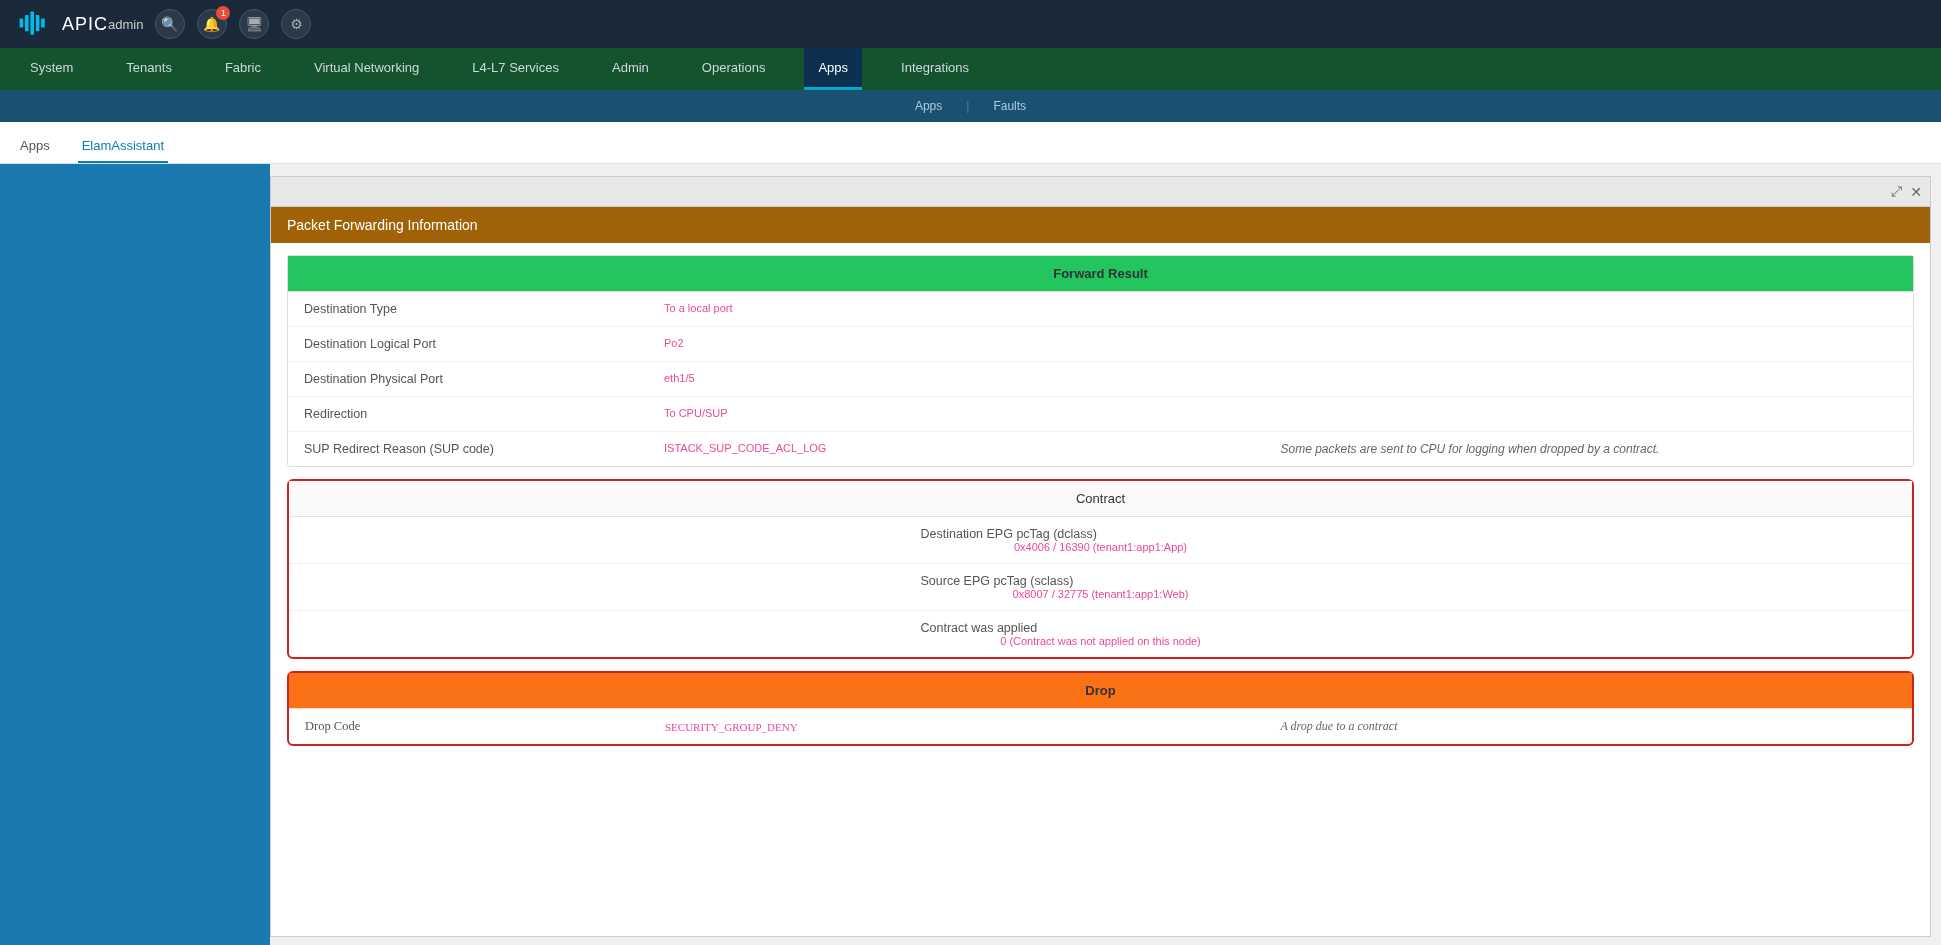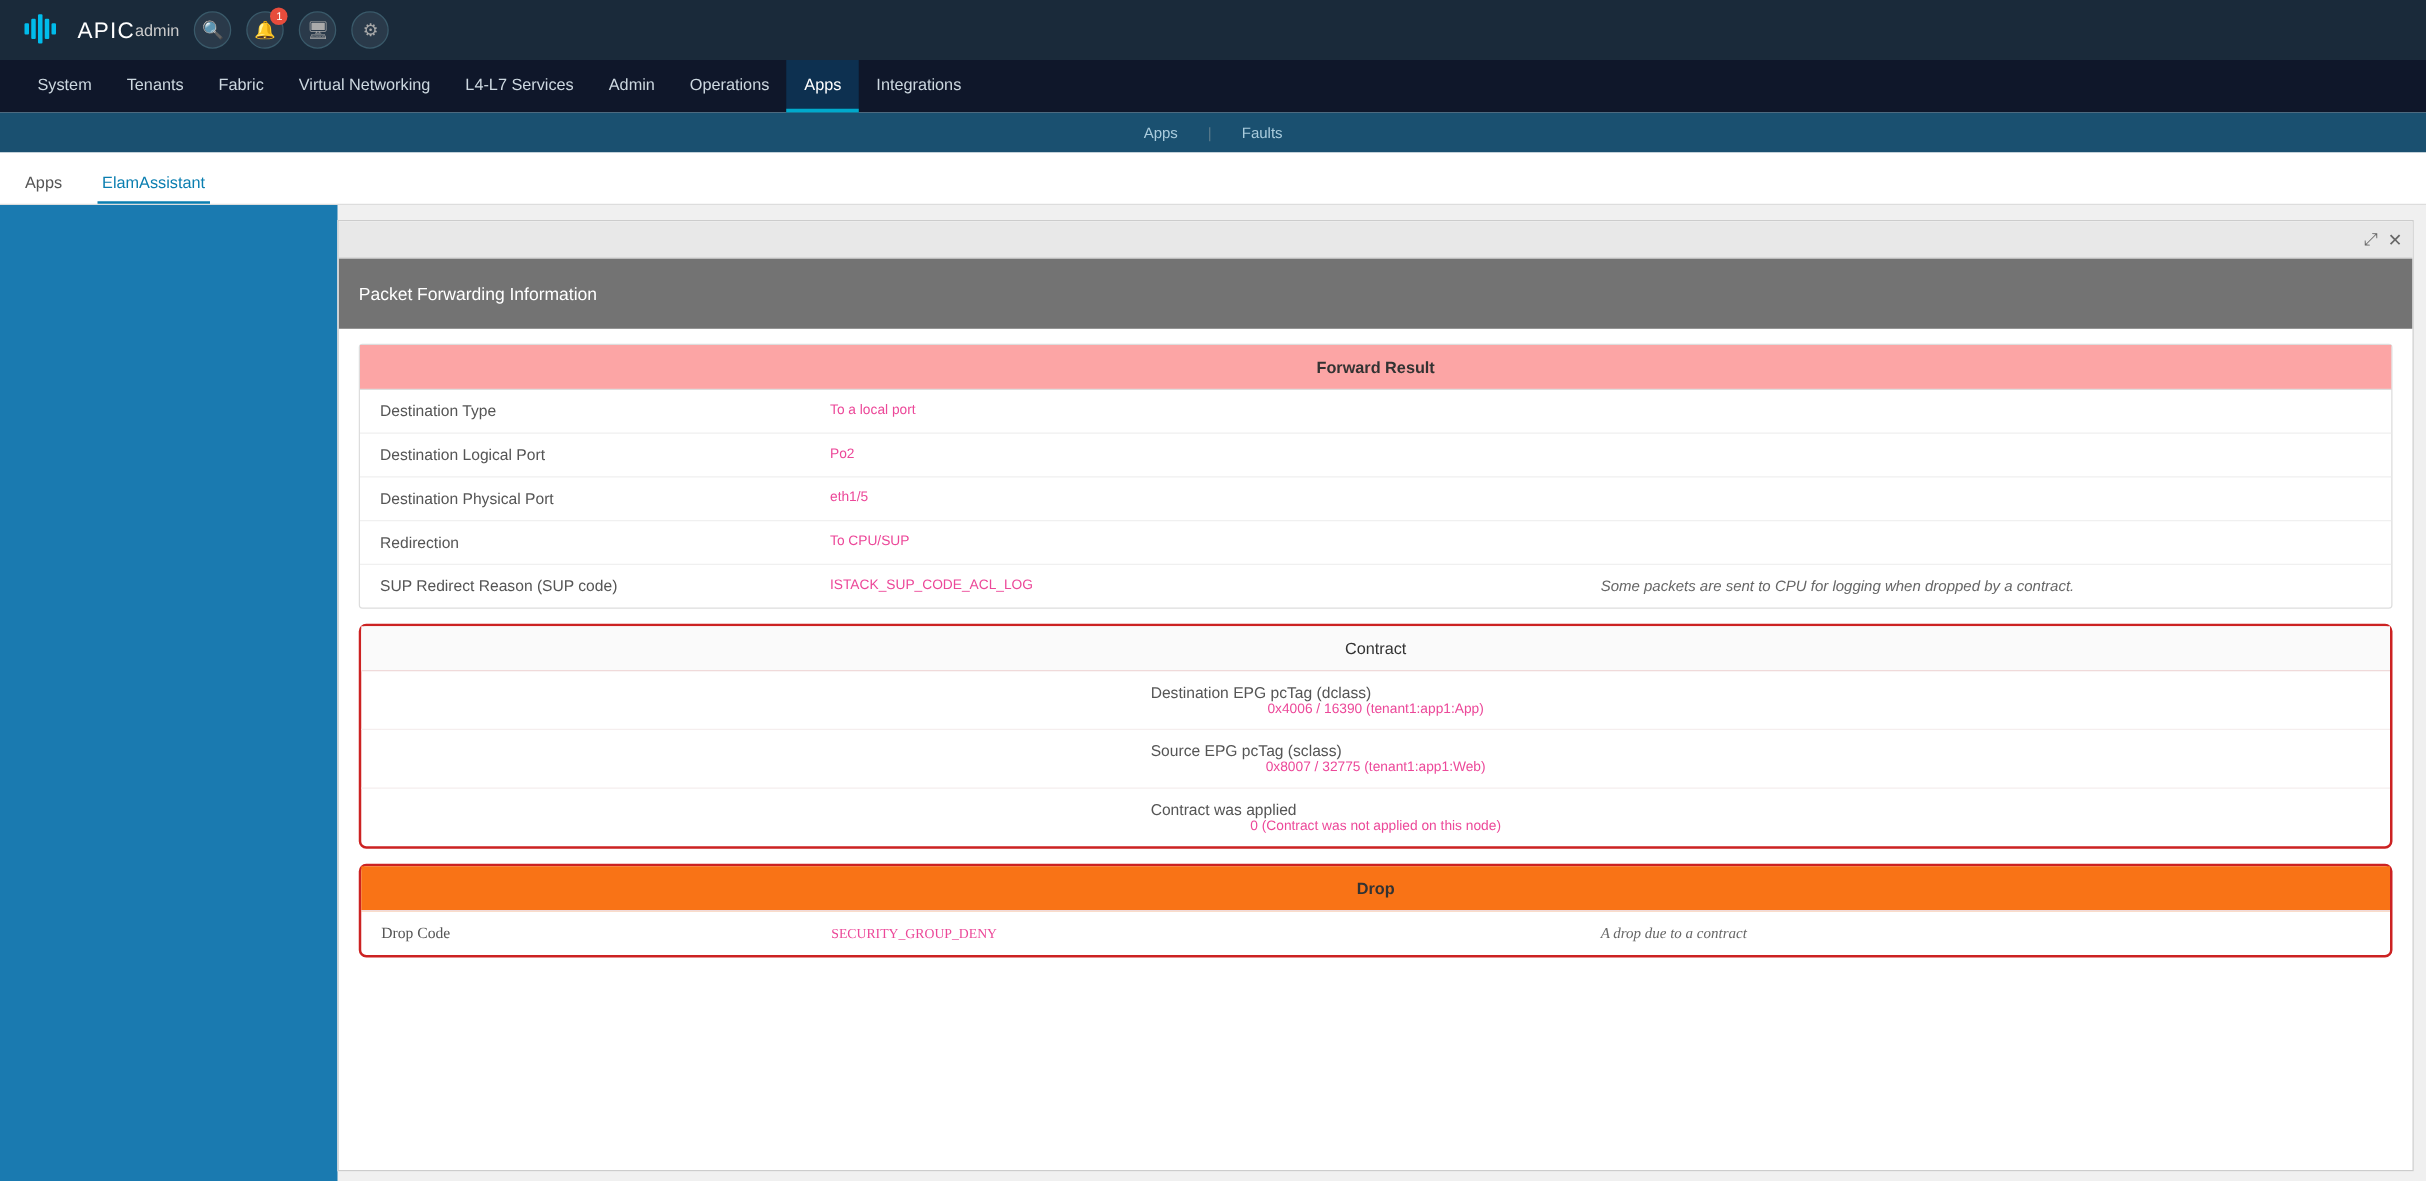--- a/index.html
+++ b/index.html
@@ -62,25 +62,26 @@
       width: 14px;
       height: 14px;
       font-size: 9px;
       display: flex;
       align-items: center;
       justify-content: center;
     }
 
     
     .main-nav {
-      background: #0f172a;
+      background: #14532d;
       display: flex;
       align-items: flex-start;
       padding: 0 16px;
       height: 42px;
+      gap: 25px;
     }
     .main-nav-item {
       color: #cdd8e0;
       padding: 0 14px;
       height: 42px;
       display: flex;
       align-items: center;
       cursor: pointer;
       font-size: 13px;
       border-bottom: 3px solid transparent;
@@ -168,40 +169,40 @@
       border-bottom: 1px solid #ccc;
     }
     .panel-top-icon {
       color: #666;
       cursor: pointer;
       font-size: 14px;
     }
 
     
     .pfi-header {
-      background: #737373;
-      padding: 20px 16px;
+      background: #a16207;
+      padding: 10px 16px;
       font-size: 14px;
       color: white;
       font-weight: 500;
     }
 
     
     .section-container {
       margin: 12px 16px;
       border: 1px solid #ddd;
       border-radius: 3px;
     }
     .section-header {
       text-align: center;
       font-weight: bold;
       font-size: 13px;
       padding: 10px;
       border-bottom: 1px solid #ddd;
-      background: #fca5a5;
+      background: #22c55e;
     }
     .section-row {
       display: flex;
       align-items: flex-start;
       border-bottom: 1px solid #f0f0f0;
       padding: 10px 16px;
     }
     .section-row:last-child {
       border-bottom: none;
     }

